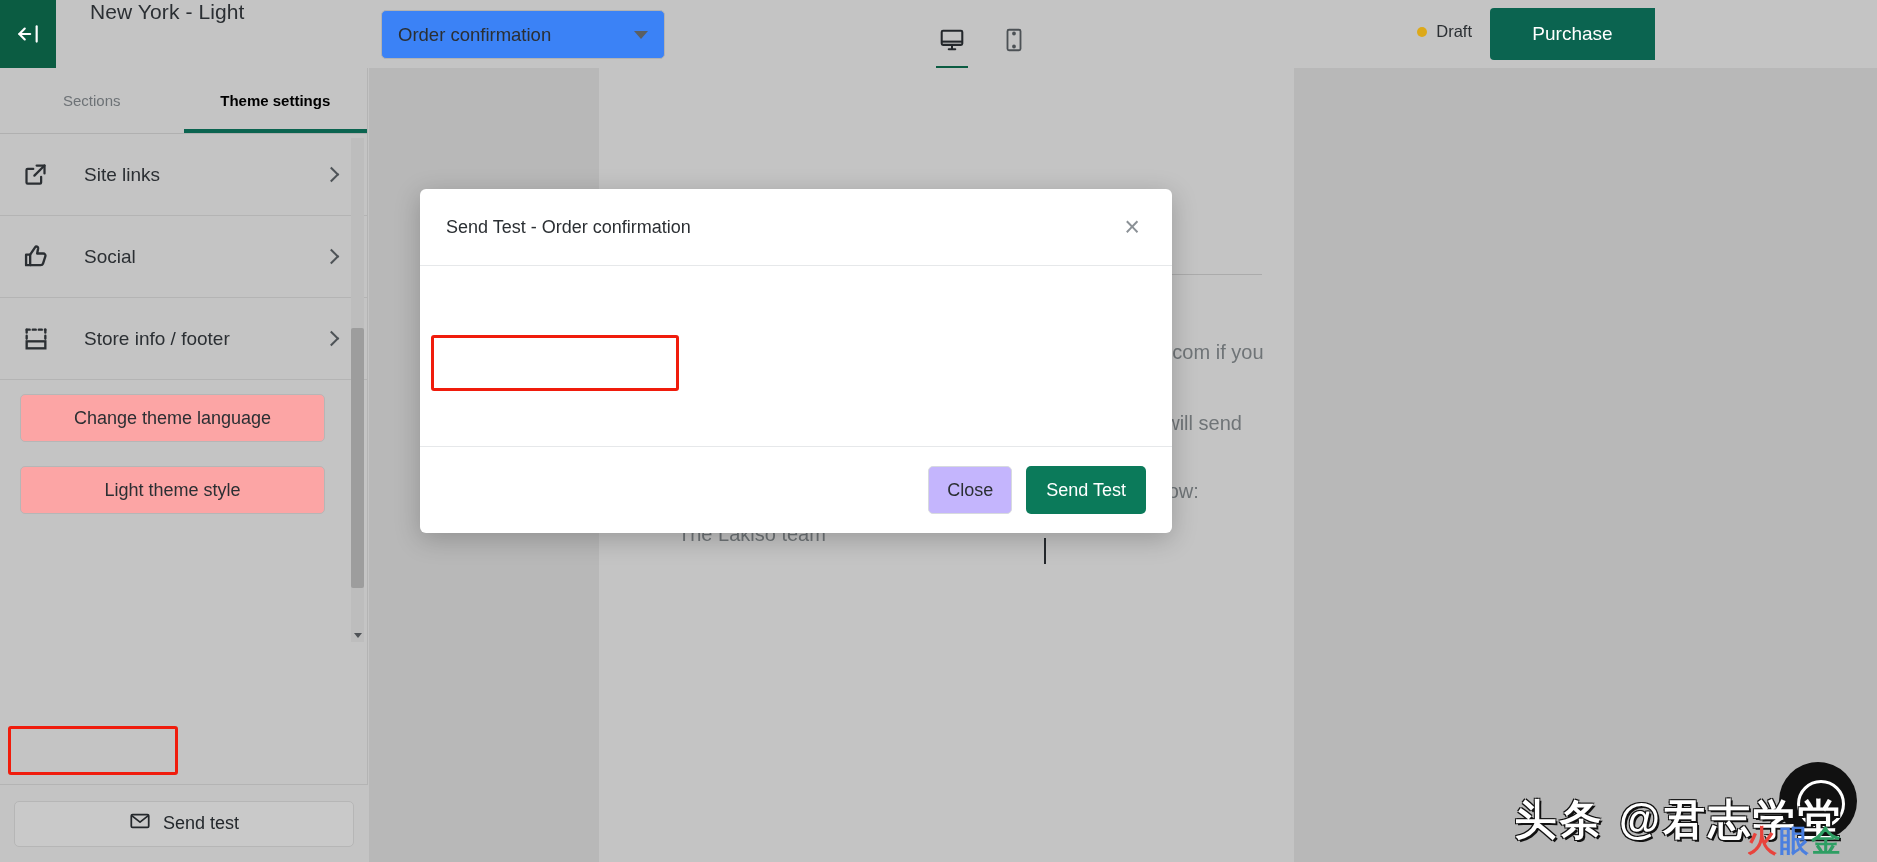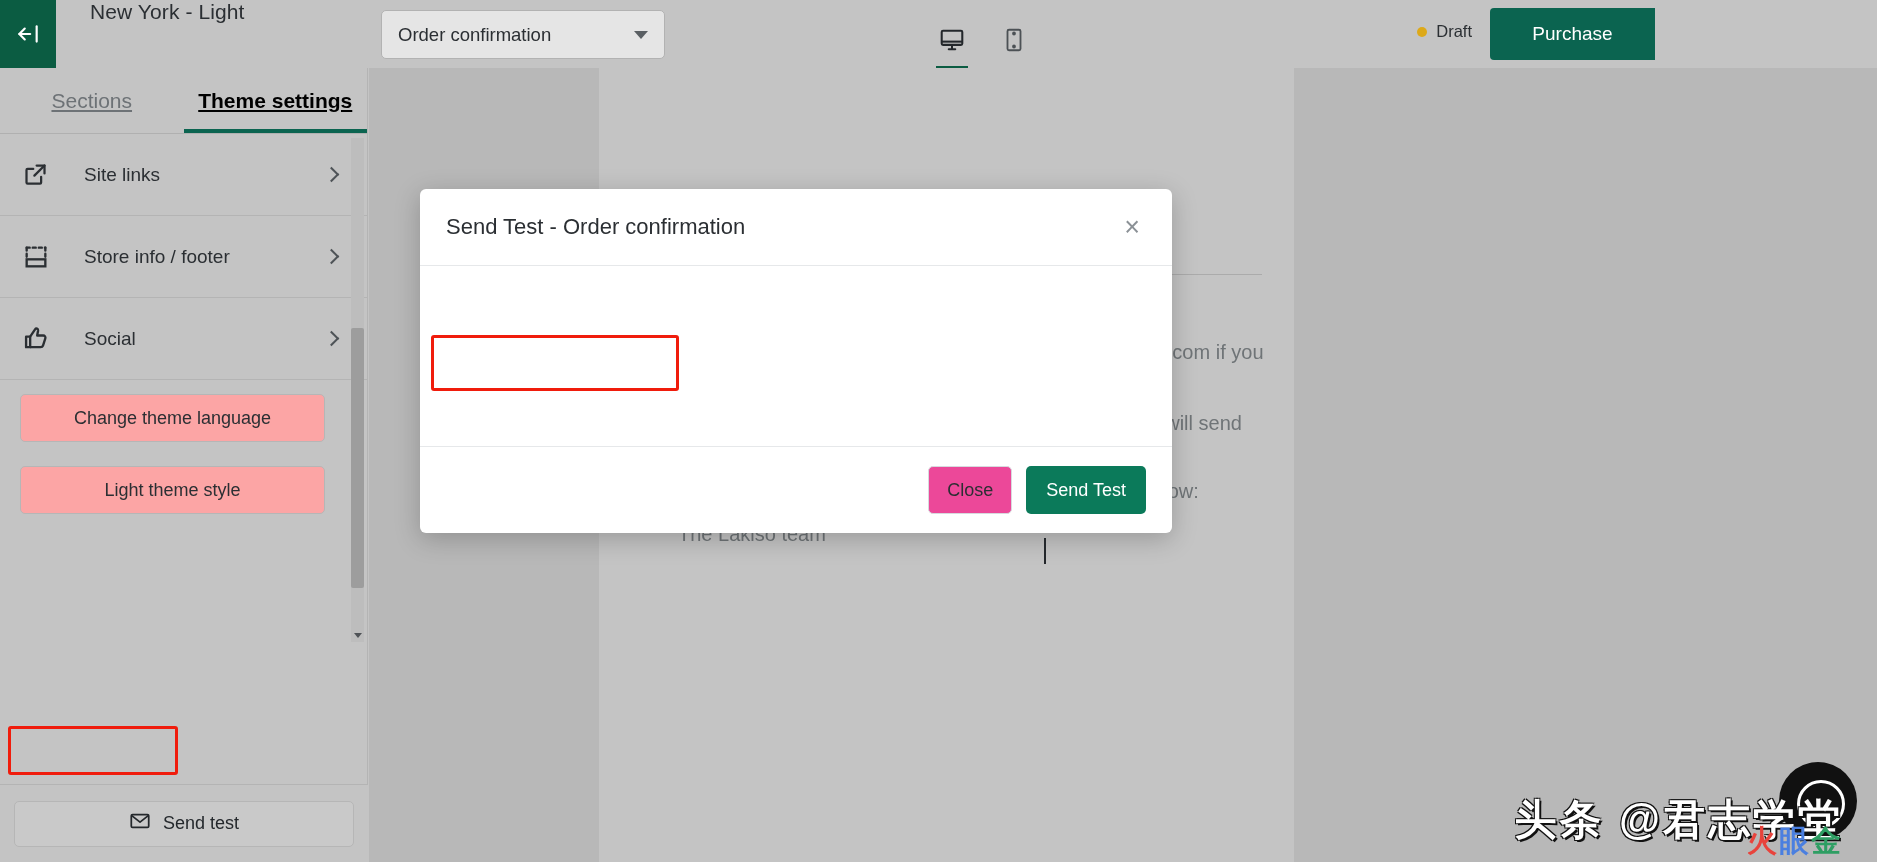--- a/index.html
+++ b/index.html
@@ -26,21 +26,21 @@
   .back-btn svg { display: block; }
   .theme-name {
     margin-left: 34px;
     font-size: 21px;
     color: #2b2f33;
     letter-spacing: 0.1px;
   }
   .template-select {
     position: absolute; left: 381px; top: 10px;
     width: 284px; height: 49px;
-    background: #e5e5e5;
+    background: #3b82f6;
     border: 1px solid #b2b2b2;
     border-radius: 5px;
     display: flex; align-items: center;
     padding: 13px 16px;
     cursor: pointer;
   }
   .template-select .tsel-label {
     font-size: 18.5px; color: #2b2f33; flex: 1;
   }
   .caret {
@@ -86,23 +86,22 @@
     width: 368px; height: 794px;
     background: #c4c4c4;
     border-right: 1px solid #b4b4b4;
   }
   .tabs {
     height: 66px; display: flex; align-items: stretch;
     border-bottom: 1px solid #b0b0b0;
   }
   .tab {
     flex: 1; display: flex; align-items: center; justify-content: center;
-    font-size: 21px; color: #6d7276; cursor: pointer;
+    font-size: 15px; color: #6d7276; cursor: pointer;
     position: relative;
-    text-decoration: underline;
   }
   .tab.active { color: #000000; font-weight: bold; }
   .tab.active::after {
     content: ""; position: absolute; bottom: 0; left: 0; right: 0;
     height: 4px; background: #0b6450;
   }
 
   .nav-list { position: relative; }
   .nav-item {
     height: 82px;
@@ -228,21 +227,21 @@
     border-radius: 6px;
     box-shadow: 0 6px 26px rgba(0,0,0,0.22);
     z-index: 30;
   }
   .modal-header {
     height: 77px;
     border-bottom: 1px solid #e6e8ea;
     display: flex; align-items: center;
     padding: 0 26px;
   }
-  .modal-title { font-size: 22px; color: #2b2f33; flex: 1; }
+  .modal-title { font-size: 18px; color: #2b2f33; flex: 1; }
   .modal-close {
     font-size: 27px; color: #8b9196; cursor: pointer;
     line-height: 1; padding: 4px 6px; background: none; border: none;
     font-family: inherit;
   }
   .modal-body { padding: 30px 26px 0 26px; }
   .field-label { font-size: 18px; color: #2b2f33; margin-bottom: 12px; }
   .email-input {
     width: 700px; height: 51px;
     border: 1.6px solid #117a5e;
@@ -259,21 +258,21 @@
   }
   .modal-footer {
     position: absolute; bottom: 0; left: 0; right: 0;
     height: 87px;
     border-top: 1px solid #e6e8ea;
     display: flex; align-items: center; justify-content: flex-end;
     gap: 14px; padding-right: 26px;
   }
   .btn-close {
     height: 48px; min-width: 79px;
-    background: #ec4899; border: 1px solid #d7dade;
+    background: #c4b5fd; border: 1px solid #d7dade;
     border-radius: 5px;
     font-size: 18px; color: #2b2f33;
     font-family: inherit; cursor: pointer;
     padding: 0 18px;
   }
   .btn-send {
     height: 48px; min-width: 110px;
     background: #0b7a5a; border: none;
     border-radius: 5px;
     font-size: 18px; color: #fff;
@@ -382,38 +381,38 @@
           <path d="M17 14v5a1 1 0 0 1-1 1H5a1 1 0 0 1-1-1V8a1 1 0 0 1 1-1h5" stroke-linecap="round" stroke-linejoin="round"></path>
         </svg>
       </span>
       <span class="nav-label">Site links</span>
       <span class="chevron"></span>
     </div>
 
     <div class="nav-item">
       <span class="nav-icon">
         <svg width="28" height="28" viewBox="0 0 24 24" fill="none" stroke="#2b2f33" stroke-width="2">
+          <path d="M7 10v9H3.5V10H7z" stroke-linejoin="round"></path>
+          <path d="M7 10l4.2-6.3c.9-1.3 2.8-.5 2.6 1L13 9h5.2c1.3 0 2.2 1.2 1.8 2.4l-2 6.2c-.3.9-1.1 1.4-2 1.4H7" stroke-linejoin="round"></path>
+        </svg>
+      </span>
+      <span class="nav-label">Social</span>
+      <span class="chevron"></span>
+    </div>
+
+    <div class="nav-item">
+      <span class="nav-icon">
+        <svg width="28" height="28" viewBox="0 0 24 24" fill="none" stroke="#2b2f33" stroke-width="2">
           <path d="M4 4h16" stroke-dasharray="2.6 2.6" stroke-linecap="round"></path>
           <path d="M4 4v10" stroke-dasharray="2.6 2.6" stroke-linecap="round"></path>
           <path d="M20 4v10" stroke-dasharray="2.6 2.6" stroke-linecap="round"></path>
           <rect x="4" y="14" width="16" height="6"></rect>
         </svg>
       </span>
       <span class="nav-label">Store info / footer</span>
-      <span class="chevron"></span>
-    </div>
-
-    <div class="nav-item">
-      <span class="nav-icon">
-        <svg width="28" height="28" viewBox="0 0 24 24" fill="none" stroke="#2b2f33" stroke-width="2">
-          <path d="M7 10v9H3.5V10H7z" stroke-linejoin="round"></path>
-          <path d="M7 10l4.2-6.3c.9-1.3 2.8-.5 2.6 1L13 9h5.2c1.3 0 2.2 1.2 1.8 2.4l-2 6.2c-.3.9-1.1 1.4-2 1.4H7" stroke-linejoin="round"></path>
-        </svg>
-      </span>
-      <span class="nav-label">Social</span>
       <span class="chevron"></span>
     </div>
   </div>
 
   <div class="btn-stack">
     <button class="wide-btn">Change theme language</button>
     <button class="wide-btn">Light theme style</button>
   </div>
 
   <div class="scroll-arrow up">

